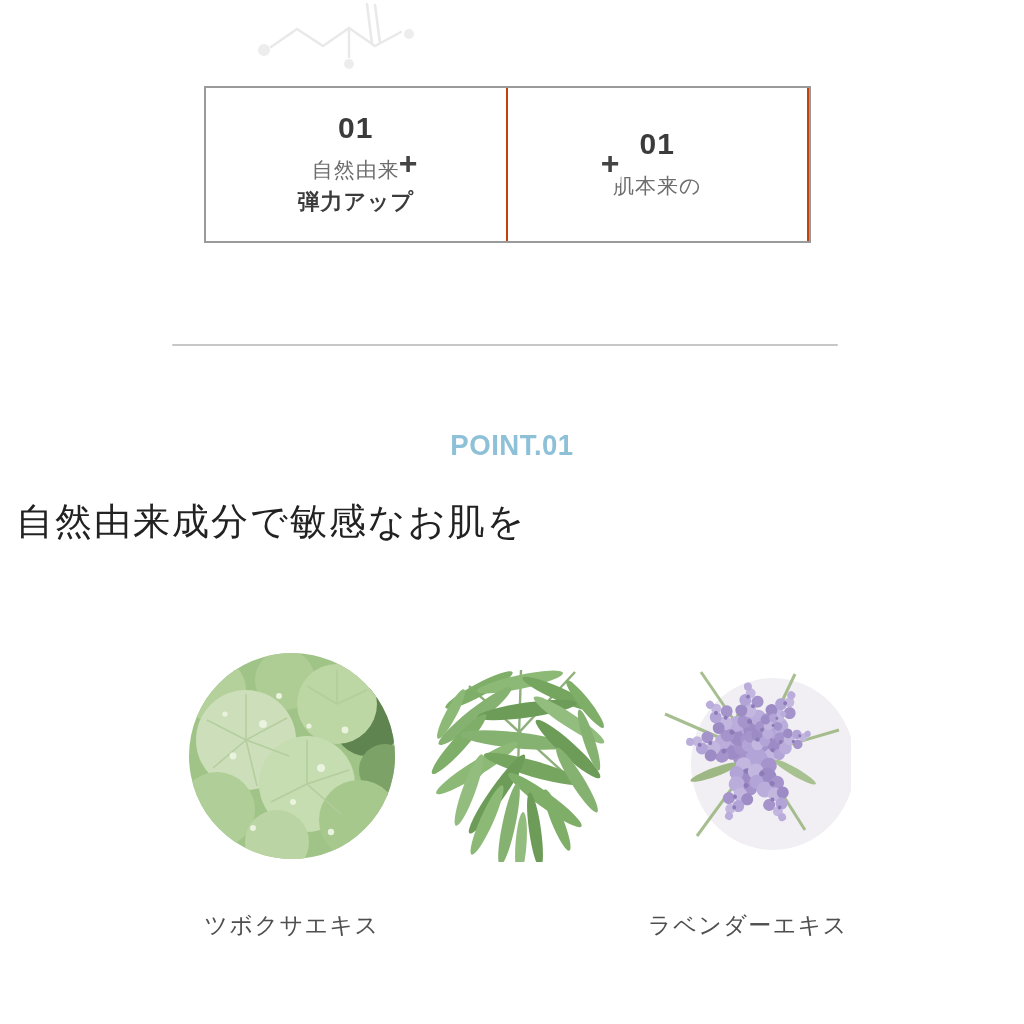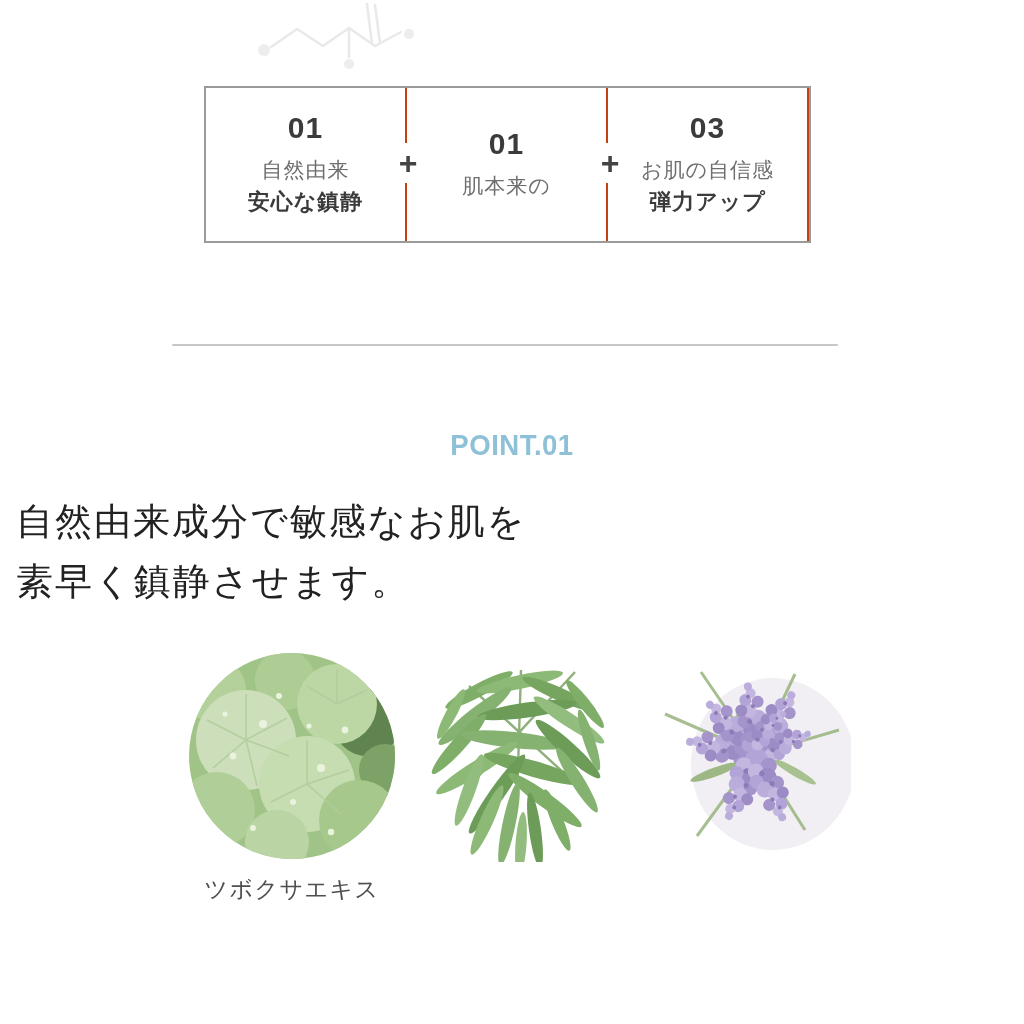--- a/index.html
+++ b/index.html
@@ -49,21 +49,21 @@
     font-size: 37px; color: #222; line-height: 60px; letter-spacing: 2px;
     font-weight: 500;
   }
 
   
   .ingredients {
     position: absolute; top: 652px; left: 50%;
     transform: translateX(calc(-50% + 8px));
     display: flex; gap: 22px;
   }
-  .ingredient { width: 206px; display: flex; flex-direction: column; align-items: center; }
+  .ingredient { width: 206px; display: flex; flex-direction: column; align-items: center; gap: 36px; }
   .ingredient svg { width: 206px; height: 210px; display: block; }
   .ingredient-label {
     margin-top: 12px; font-size: 23px; color: #4f4f4f; letter-spacing: 1.5px;
     white-space: nowrap; text-align: center;
   }
 </style>
 </head>
 <body>
 
 <div class="canvas">
@@ -80,41 +80,35 @@
       <circle cx="9" cy="50" r="6"></circle>
       <circle cx="94" cy="64" r="5"></circle>
       <circle cx="154" cy="34" r="5"></circle>
     </g>
   </svg>
 
   <div class="benefits">
     <div class="benefit-cell">
       <div class="benefit-num">01</div>
       <div class="benefit-sub">自然由来</div>
-      <div class="benefit-main">安心な鎮静</div>
+      <div class="benefit-main">弾力アップ</div>
     </div>
     <div class="benefit-cell">
       <div class="benefit-num">01</div>
       <div class="benefit-sub">肌本来の</div>
     </div>
-    <div class="benefit-cell">
-      <div class="benefit-num">03</div>
-      <div class="benefit-sub">お肌の自信感</div>
-      <div class="benefit-main">弾力アップ</div>
-    </div>
     <span class="plus plus-1">+</span>
     <span class="plus plus-2">+</span>
   </div>
 
   <div class="divider"></div>
 
   <div class="point-label" style="color: rgb(142, 193, 216);">POINT.01</div>
   <div class="headline">
     <span>自然由来成分で敏感なお肌を</span><br>
-    <span>素早く鎮静させます。</span>
   </div>
 
   <div class="ingredients">
 
     <figure class="ingredient">
       <svg viewBox="0 0 206 210">
         <defs>
           <clipPath id="cclip">
               <circle cx="103" cy="104" r="103"></circle>
             </clipPath>
@@ -237,16 +231,17 @@
         </g>
         <use href="#lavspike" transform="translate(112,102) rotate(-168)"></use>
         <use href="#lavspike" transform="translate(112,102) rotate(-132)"></use>
         <use href="#lavspike" transform="translate(112,102) rotate(-96)"></use>
         <use href="#lavspike" transform="translate(112,102) rotate(-58)"></use>
         <use href="#lavspike" transform="translate(112,102) rotate(-20) scale(0.8)"></use>
         <use href="#lavspike" transform="translate(112,102) rotate(116)"></use>
         <use href="#lavspike" transform="translate(112,102) rotate(70)"></use>
         <use href="#lavspike" transform="translate(100,96) rotate(-40) scale(0.75)"></use>
       </svg>
+      <figcaption class="ingredient-label">ラベンダーエキス</figcaption>
     </figure>
 
   </div>
 </div>
 
 </body></html>

